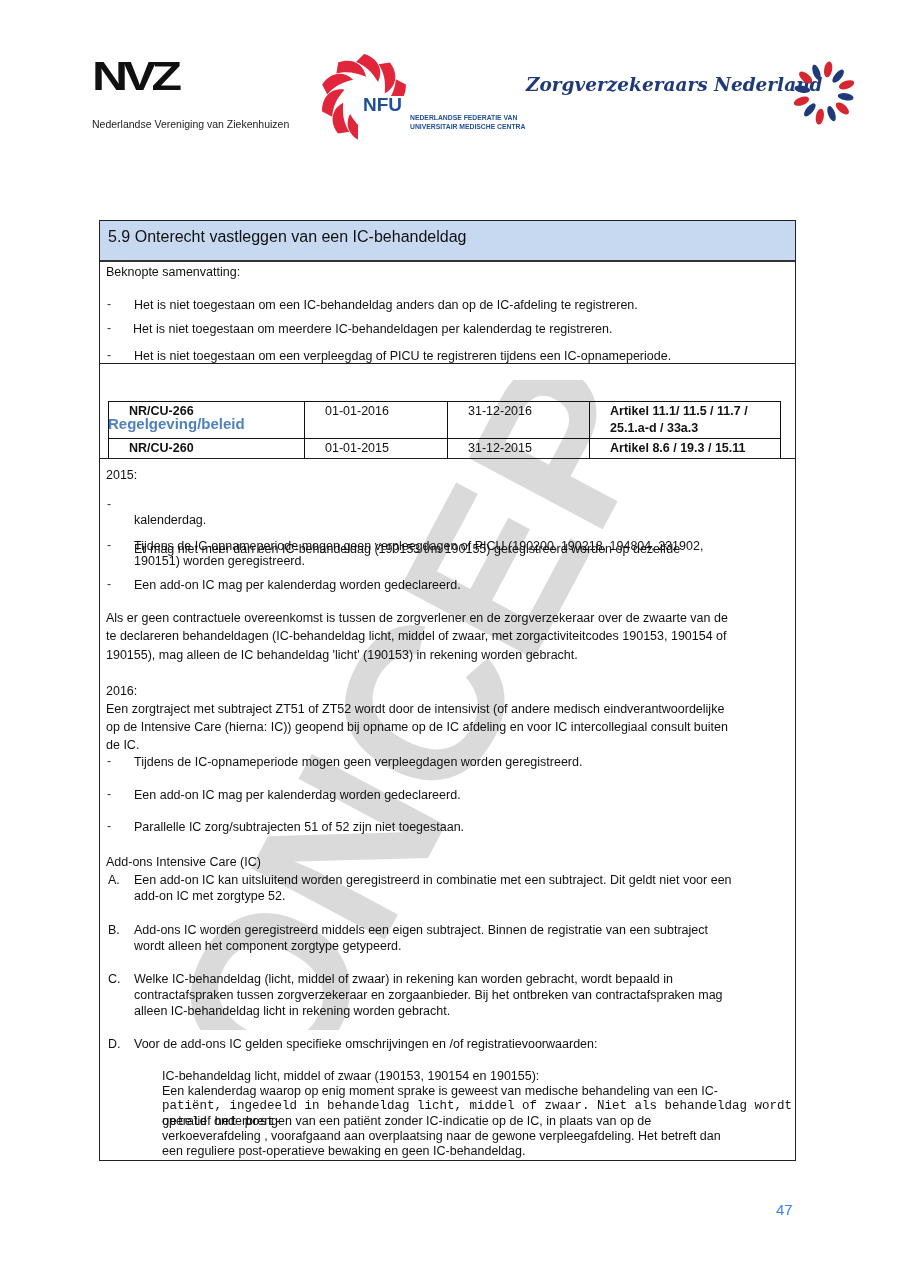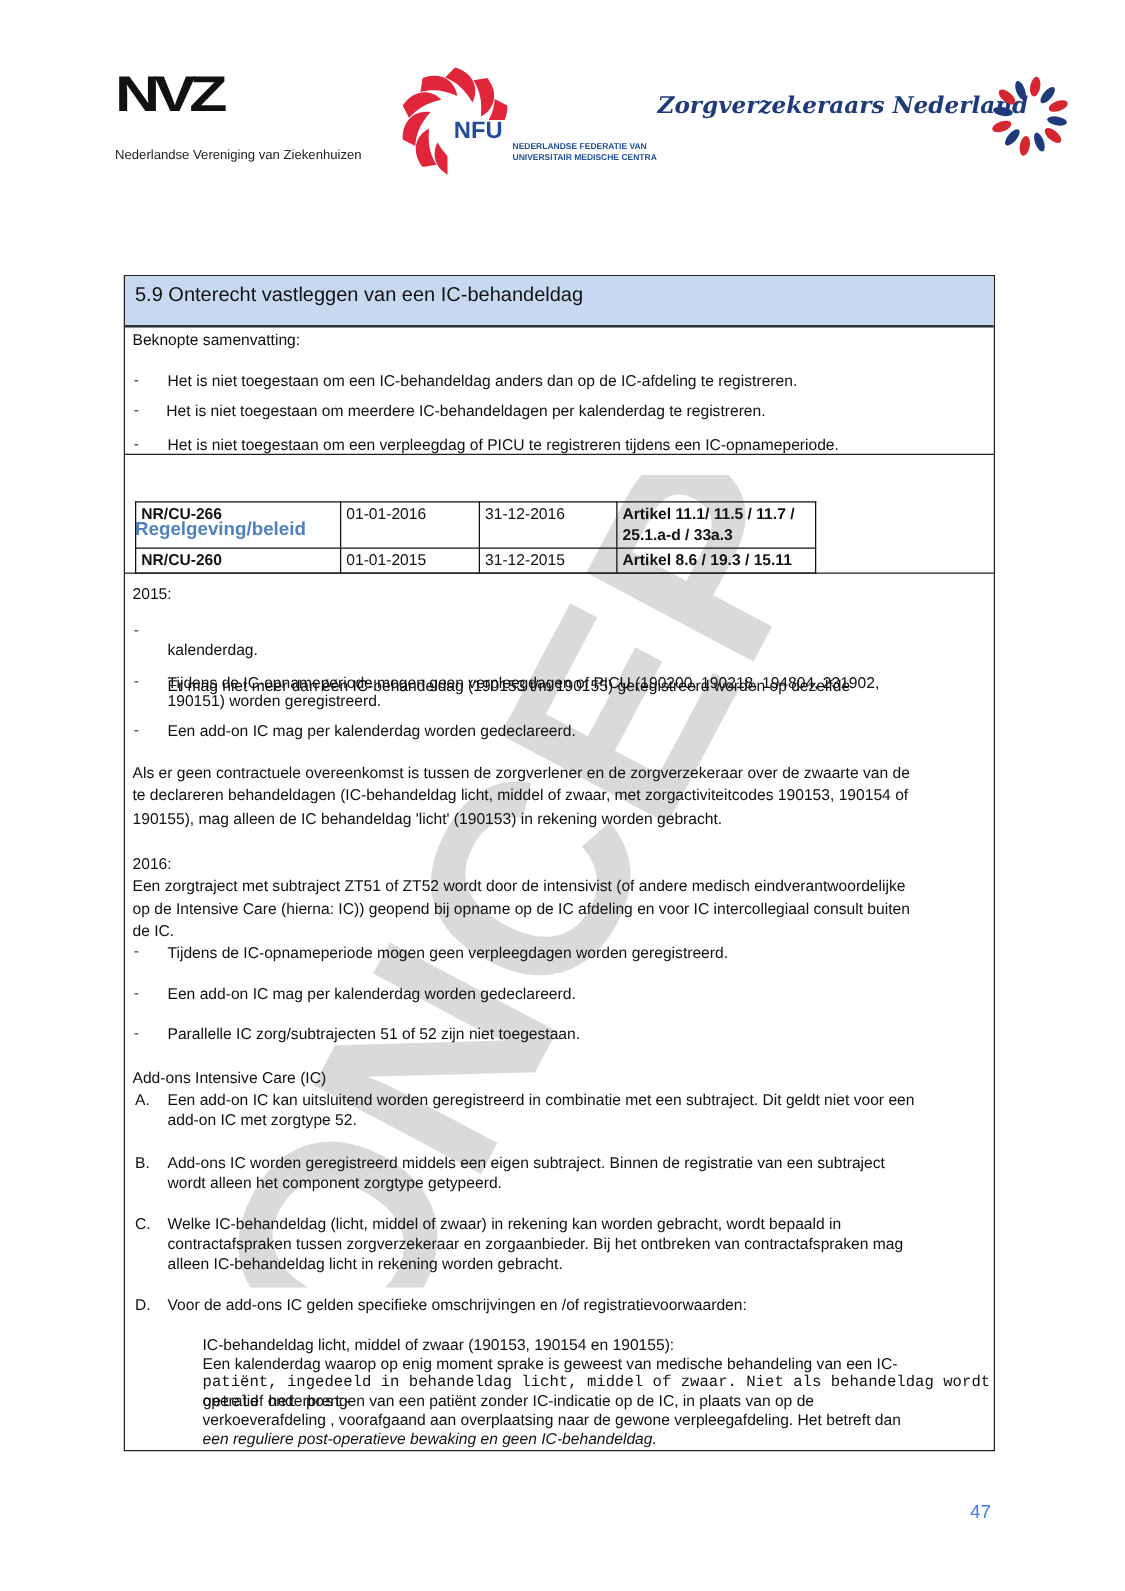--- a/index.html
+++ b/index.html
@@ -29,21 +29,21 @@
                border-bottom: 2px solid #333; box-sizing: border-box; }
   .title-bar span { position: absolute; left: 8px; top: 7px; font-size: 16px; color: #111; }
 
   .txt { position: absolute; font-size: 12.5px; line-height: 16px; color: #111; }
   .dash { position: absolute; font-size: 12.5px; color: #333; }
   .hline { position: absolute; left: 0; right: 0; height: 0; border-top: 1px solid #222; }
 
   .reg-title { position: absolute; left: 8px; top: 146px; font-size: 15px; font-weight: bold; color: #4f81bd; margin-top: 48px; }
 
   table.regs { position: absolute; left: 8px; top: 180px; border-collapse: collapse; font-size: 12.5px; }
-  table.regs td { border: 1px solid #111; padding: 1px 4px; vertical-align: top; line-height: 17px; }
+  table.regs td { border: 1px solid #111; padding: 1px 20px; vertical-align: top; line-height: 17px; }
   table.regs td.b { font-weight: bold; }
 
   .watermark { position: absolute; left: 150px; top: 380px; width: 650px; height: 650px; pointer-events: none; }
 
   .pagenum { position: absolute; left: 776px; top: 1201px; font-size: 15px; color: #3b82f6; }
 </style>
 </head>
 <body>
 
 <div class="logo-nvz">
@@ -188,16 +188,16 @@
   <div class="txt" style="left:34px; top:782px;">alleen IC-behandeldag licht in rekening worden gebracht.</div>
 
   <div class="txt" style="left:8px; top:815px;">D.</div>
   <div class="txt" style="left:34px; top:815px;">Voor de add-ons IC gelden specifieke omschrijvingen en /of registratievoorwaarden:</div>
 
   <div class="txt" style="left:62px; top:847px;">IC-behandeldag licht, middel of zwaar (190153, 190154 en 190155):</div>
   <div class="txt" style="left:62px; top:862px;">Een kalenderdag waarop op enig moment sprake is geweest van medische behandeling van een IC-</div>
   <div class="txt" style="left:62px; top:877px;font-family:Liberation Mono, monospace;">patiënt, ingedeeld in behandeldag licht, middel of zwaar. Niet als behandeldag wordt geteld het post-</div>
   <div class="txt" style="left:62px; top:892px;">operatief onderbrengen van een patiënt zonder IC-indicatie op de IC, in plaats van op de</div>
   <div class="txt" style="left:62px; top:907px;">verkoeverafdeling , voorafgaand aan overplaatsing naar de gewone verpleegafdeling. Het betreft dan</div>
-  <div class="txt" style="left:62px; top:922px;font-style:italic;">een reguliere post-operatieve bewaking en geen IC-behandeldag.</div>
+  <div class="txt" style="left:62px; top:922px;">een reguliere post-operatieve bewaking en geen IC-behandeldag.</div>
 </div>
 
 <div class="pagenum">47</div>
 
 </body></html>

